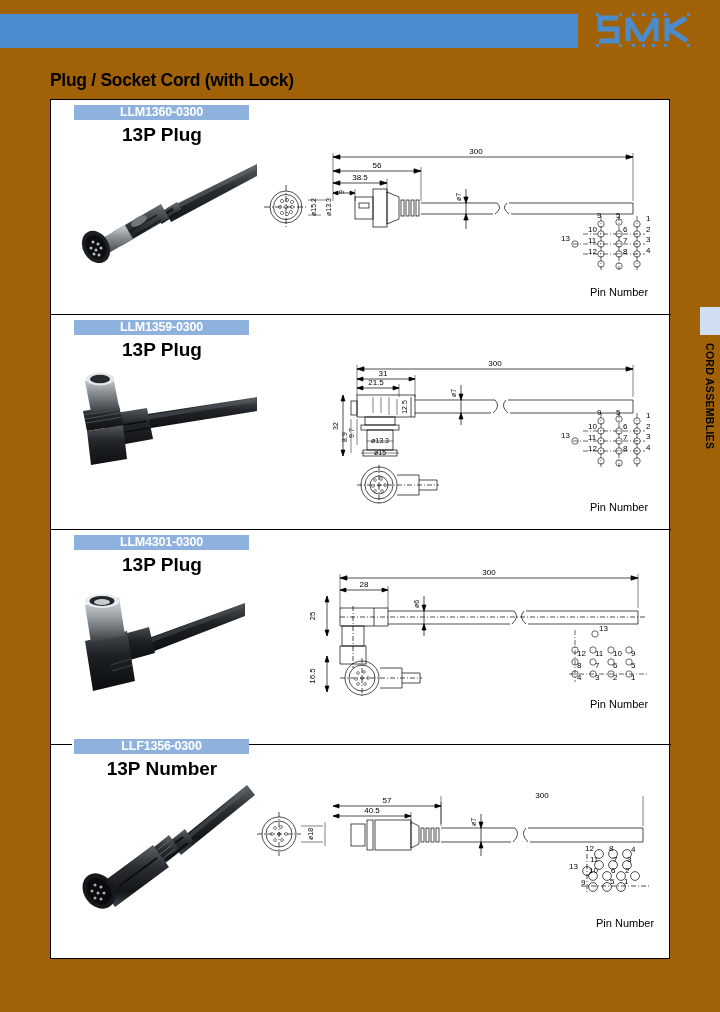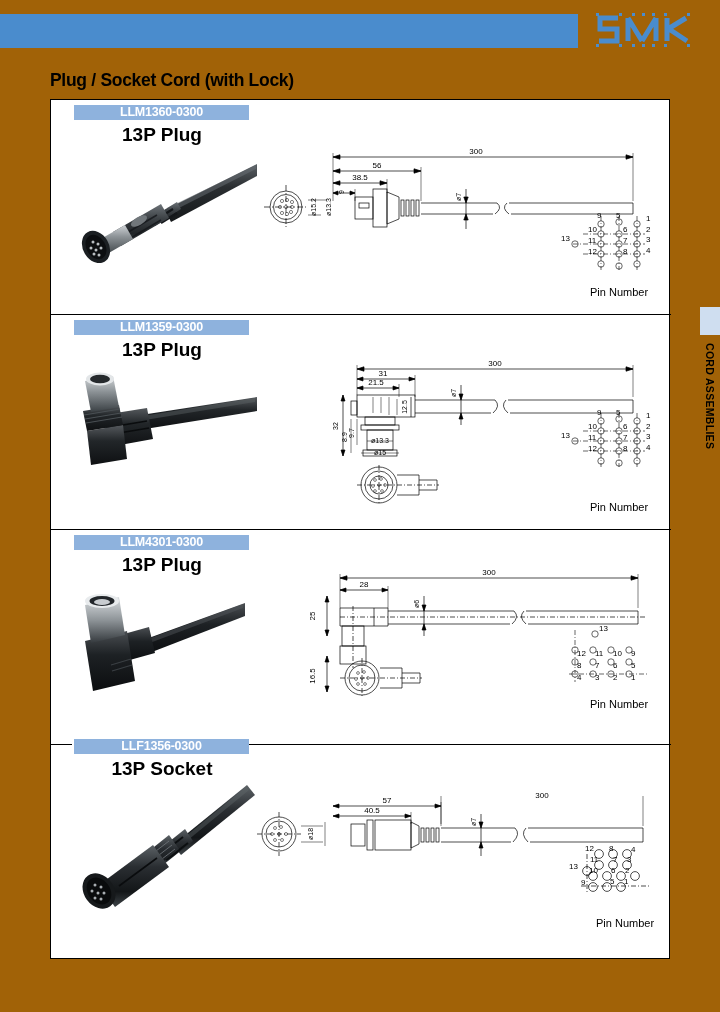--- a/index.html
+++ b/index.html
@@ -637,21 +637,21 @@
             <text x="16" y="36">12</text>
             <text x="38" y="11">13</text>
           </g>
         </svg>
       </div>
       <div class="pin-caption" style="left:539px;top:168px;">Pin Number</div>
     </div>
 
     <div class="section sec-4 last">
       <div class="part-tag">LLF1356-0300</div>
-      <div class="part-type">13P Socket</div>
+      <div class="part-type">13P Number</div>
 
       <div class="photo" style="left:18px;top:45px;">
         <svg width="190" height="135" viewBox="0 0 190 135">
           <defs>
             <linearGradient id="g4a" x1="0" y1="0" x2="0" y2="1">
               <stop offset="0" stop-color="#5c6266"></stop>
                 <stop offset="0.35" stop-color="#2a2e32"></stop>
               <stop offset="0.75" stop-color="#131618"></stop>
                 <stop offset="1" stop-color="#3d4347"></stop>
             </linearGradient>

